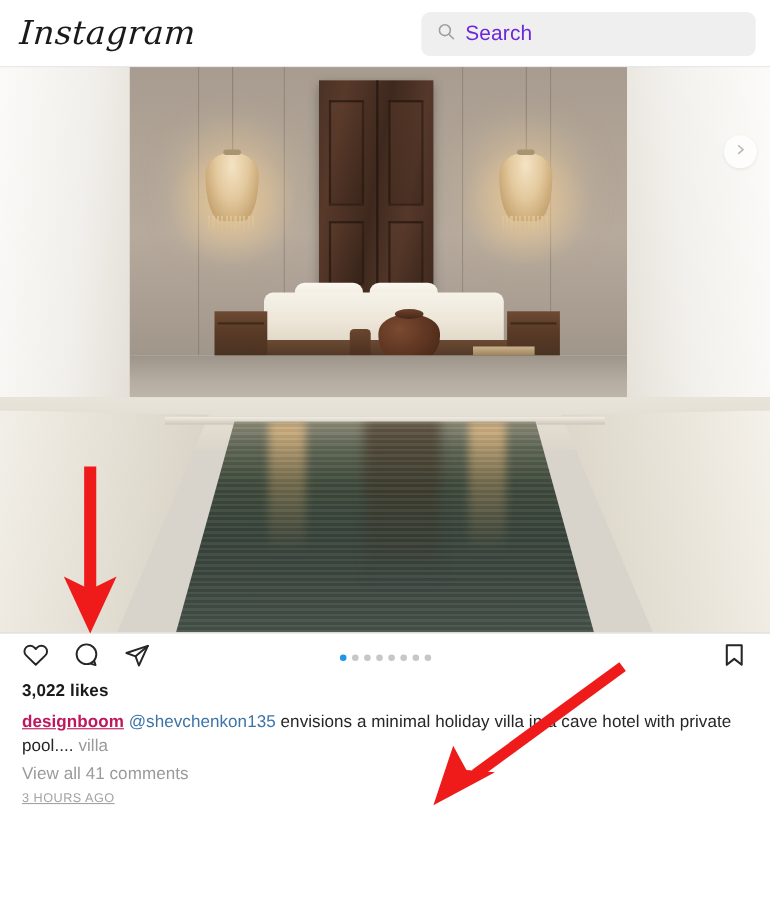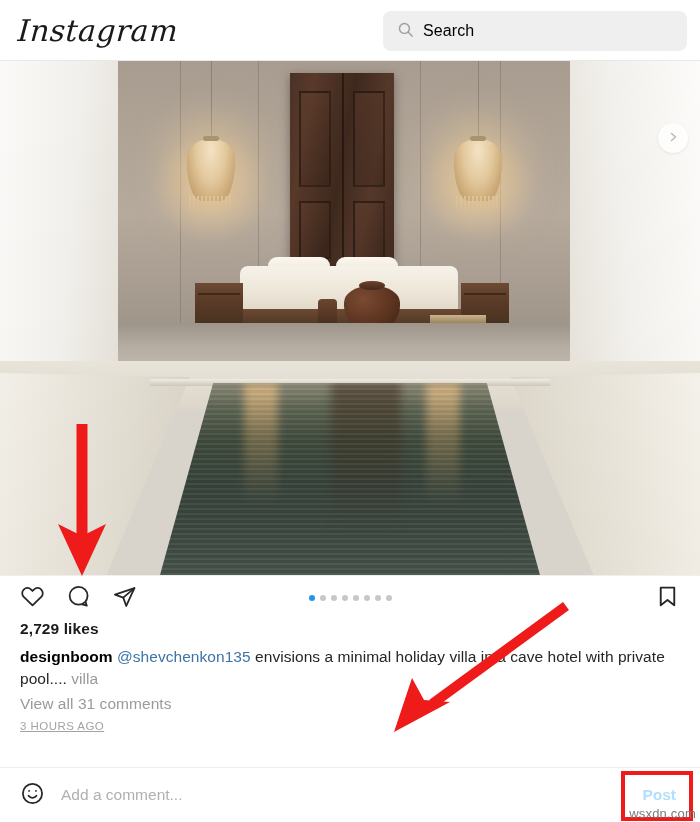--- a/index.html
+++ b/index.html
@@ -45,22 +45,22 @@
     height: 40px;
     background: #efefef;
     border-radius: 8px;
     display: flex;
     align-items: center;
     padding: 0 14px;
     gap: 9px;
   }
   .search-icon { flex: 0 0 auto; display: block; }
   .search-text {
-    font-size: 16px;
-    color: #000000;
+    font-size: 19px;
+    color: #6d28d9;
     font-family: "Liberation Sans", sans-serif;
     letter-spacing: 0.1px;
   }
 
   
   .photo {
     position: relative;
     flex: 0 0 516px;
     height: 516px;
     width: 700px;
@@ -249,21 +249,21 @@
   
   .meta { padding: 0 20px; }
   .likes {
     font-size: 15.5px; font-weight: bold; color: #1b1b1b;
     margin-bottom: 8px; letter-spacing: .1px;
   }
   .caption {
     font-size: 15.5px; color: #262626; line-height: 1.42;
     margin-bottom: 3px; letter-spacing: .05px;
   }
-  .caption .user { font-weight: bold; color: #000000; }
+  .caption .user { font-weight: bold; color: #be185d; text-decoration: underline; }
   .caption .mention { color: #3c74a8; }
   .caption .more { color: #9a9a9a; }
   .view-comments {
     font-size: 15.5px; color: #9a9a9a; margin: 5px 0 7px; letter-spacing: .05px;
   }
   .timestamp {
     font-size: 11.5px; color: #a3a3a3; letter-spacing: .45px;
     text-transform: uppercase; margin-bottom: 11px; text-decoration: underline;
   }
 
@@ -435,51 +435,32 @@
         <span>
           <svg width="25" height="25" viewBox="0 0 24 24" fill="none" stroke="#262626" stroke-width="1.8" stroke-linecap="round" stroke-linejoin="round">
             <path d="M5.5 3.5h13v17l-6.5-5.2-6.5 5.2Z"></path>
           </svg>
         </span>
       </span>
     </div>
   </div>
 
   <div class="meta">
-    <div class="likes">2,729 likes</div>
+    <div class="likes">3,022 likes</div>
 
     <div class="caption">
       <span class="user">designboom</span><span> </span><span class="mention">@shevchenkon135</span><span> envisions a minimal holiday villa in a cave hotel with private pool....</span>
       <span class="more">villa</span>
     </div>
 
-    <div class="view-comments">View all 31 comments</div>
+    <div class="view-comments">View all 41 comments</div>
 
     <div class="timestamp">3 HOURS AGO</div>
   </div>
 
-  <div class="comment-bar">
-    <span class="emoji-btn">
-      <span>
-        <svg width="25" height="25" viewBox="0 0 24 24" fill="none" stroke="#262626" stroke-width="1.7" stroke-linecap="round" stroke-linejoin="round">
-          <circle cx="12" cy="12" r="9.2"></circle>
-          <path d="M8.2 14.2a4.6 4.6 0 0 0 7.6 0"></path>
-          <line x1="8.7" y1="9.4" x2="8.7" y2="9.5"></line>
-          <line x1="15.3" y1="9.4" x2="15.3" y2="9.5"></line>
-        </svg>
-      </span>
-    </span>
-
-    <input class="comment-input" type="text" placeholder="Add a comment..." style="">
-
-    <button class="post-btn">Post</button>
-
-    <div class="post-highlight"></div>
-    <div class="watermark">wsxdn.com</div>
-  </div>
 
   <svg class="annot" viewBox="0 0 700 822" xmlns="http://www.w3.org/2000/svg">
 
     <g>
       <path d="M82 424 L82 540" stroke="#ef1b1b" stroke-width="11" fill="none"></path>
       <path d="M82 576 L58 524 L82 536 L106 524 Z" fill="#ef1b1b"></path>
     </g>
 
     <g>
       <path d="M566 606 L432 704" stroke="#ef1b1b" stroke-width="10" fill="none"></path>

